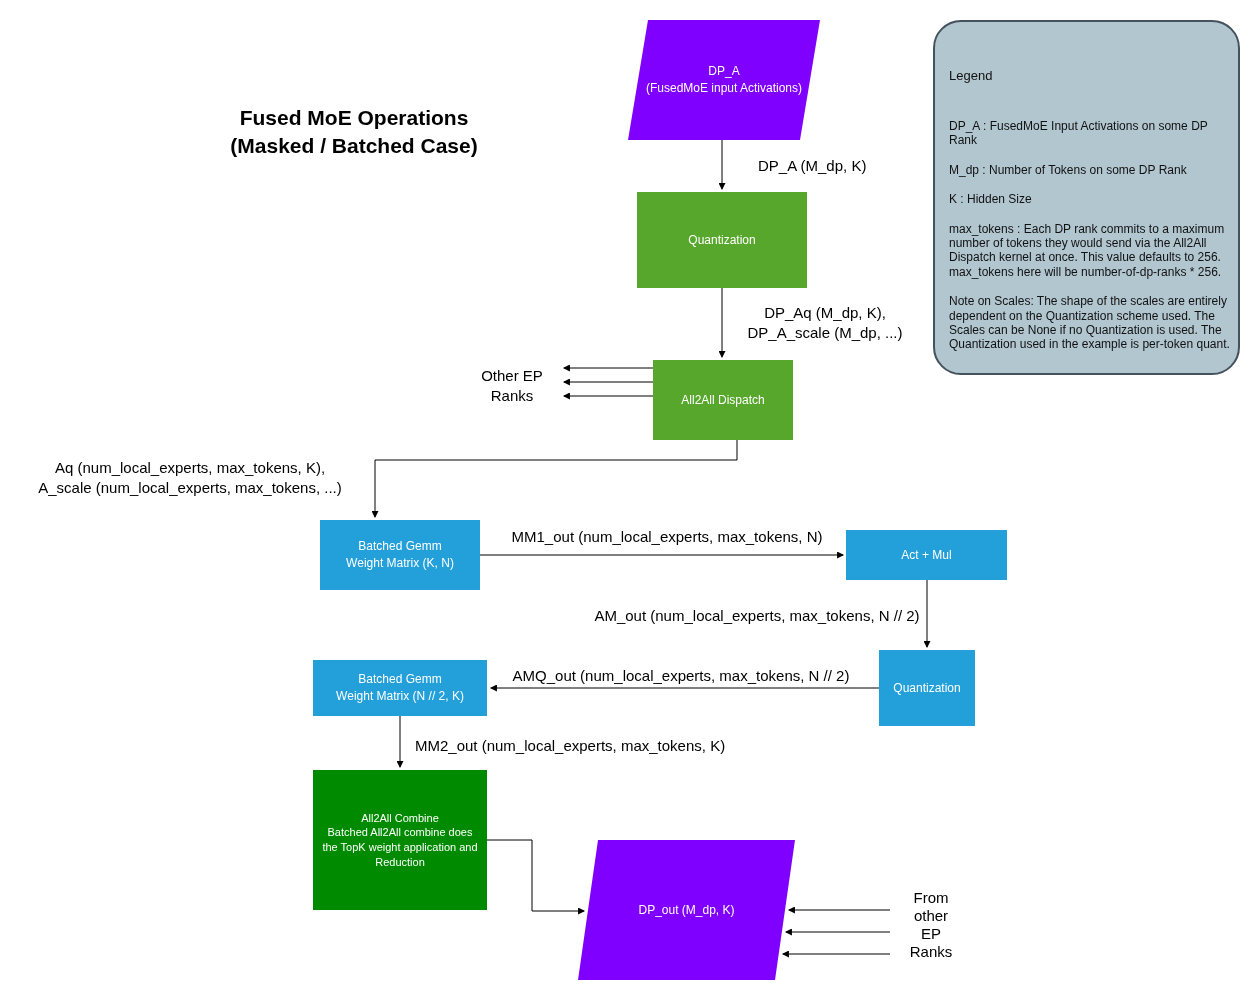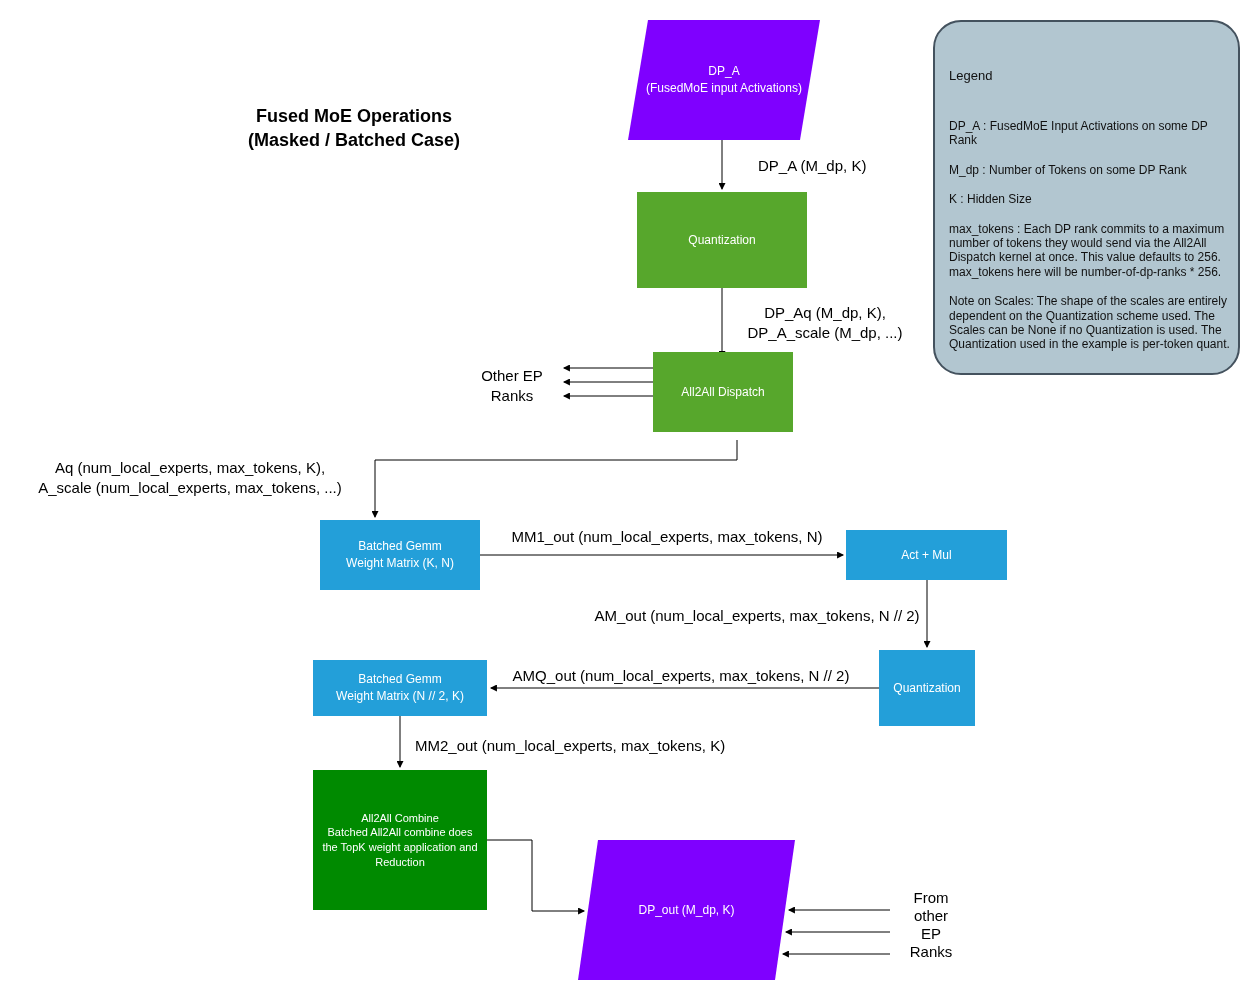--- a/index.html
+++ b/index.html
@@ -35,21 +35,21 @@
     font-size: 15px;
     color: #000;
     line-height: 1.3;
     white-space: pre-line;
   }
   .center { text-align: center; }
   .nowrap { white-space: pre; }
   .title {
     position: absolute;
     left: 154px; top: 104px; width: 400px;
-    font-size: 18px;
+    font-size: 21px;
     font-weight: bold;
     text-align: center;
     line-height: 1.35;
     white-space: pre-line;
     color: #000;
   }
   .legend {
     position: absolute;
     left: 933px; top: 20px;
     width: 307px; height: 355px;
@@ -90,21 +90,21 @@
   </svg>
 
   <div class="title">Fused MoE Operations
 (Masked / Batched Case)</div>
 
   <div class="node para" style="left:628px; top:20px; width:192px; height:120px;">DP_A
 (FusedMoE input Activations)</div>
 
   <div class="node green" style="left:637px; top:192px; width:170px; height:96px;">Quantization</div>
 
-  <div class="node green" style="left:653px; top:352px; width:140px; height:80px;">All2All Dispatch</div>
+  <div class="node green" style="left:653px; top:360px; width:140px; height:80px;">All2All Dispatch</div>
 
   <div class="node blue" style="left:320px; top:520px; width:160px; height:70px;">Batched Gemm
 Weight Matrix (K, N)</div>
 
   <div class="node blue" style="left:846px; top:530px; width:161px; height:50px;">Act + Mul</div>
 
   <div class="node blue" style="left:879px; top:650px; width:96px; height:76px;">Quantization</div>
 
   <div class="node blue" style="left:313px; top:660px; width:174px; height:56px;">Batched Gemm
 Weight Matrix (N // 2, K)</div>

